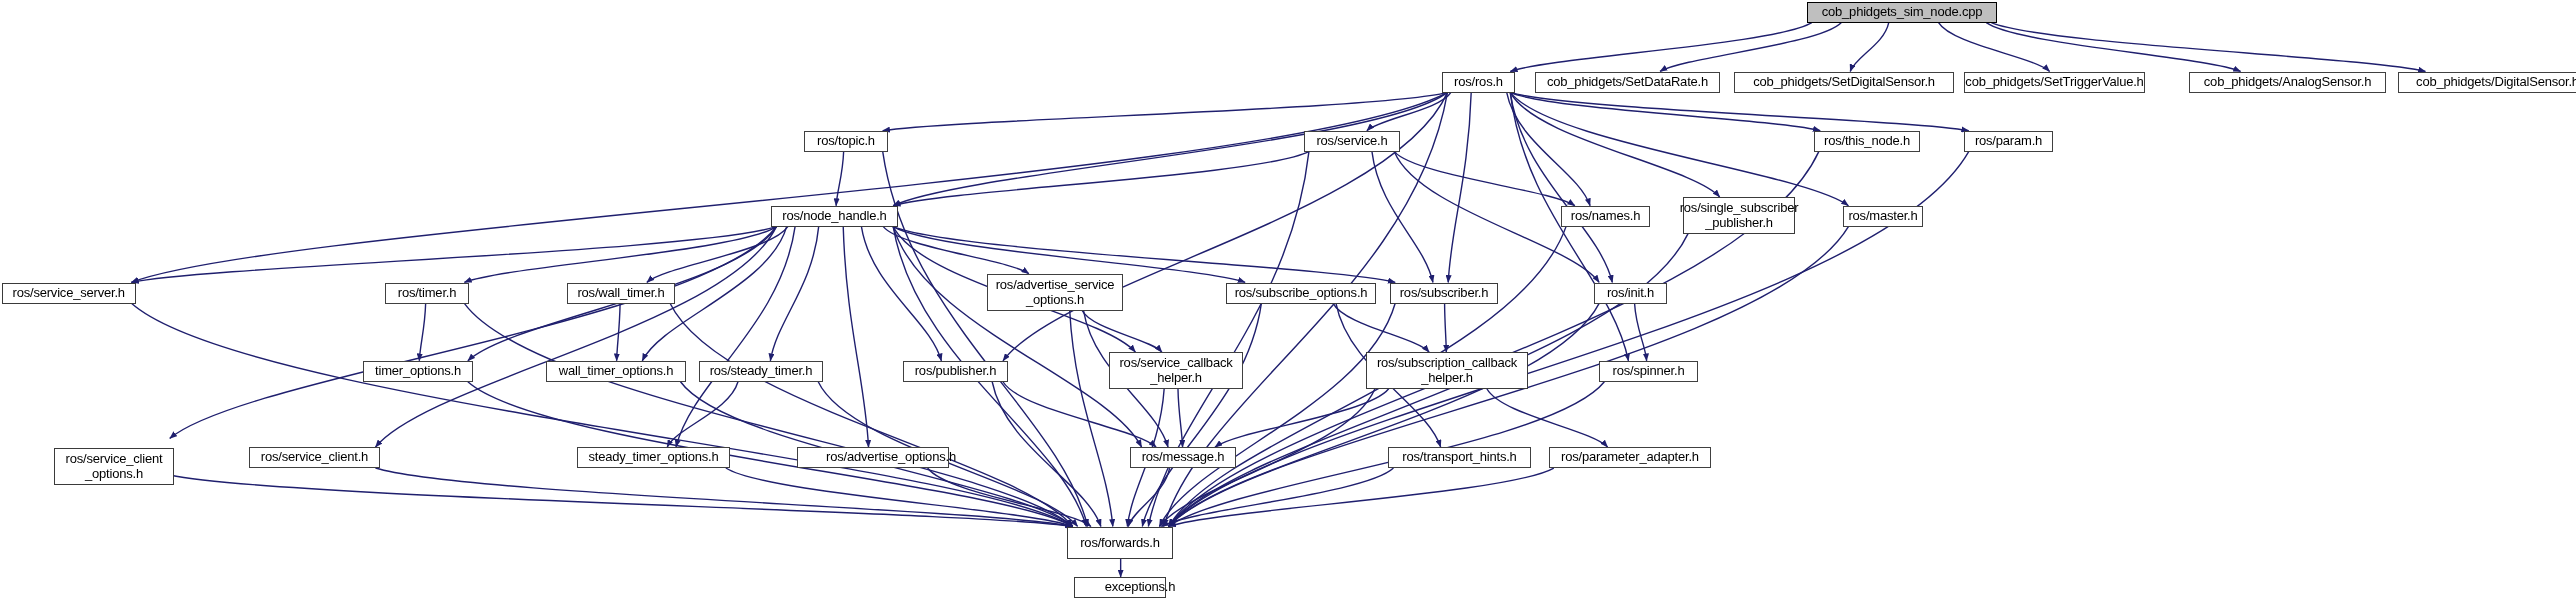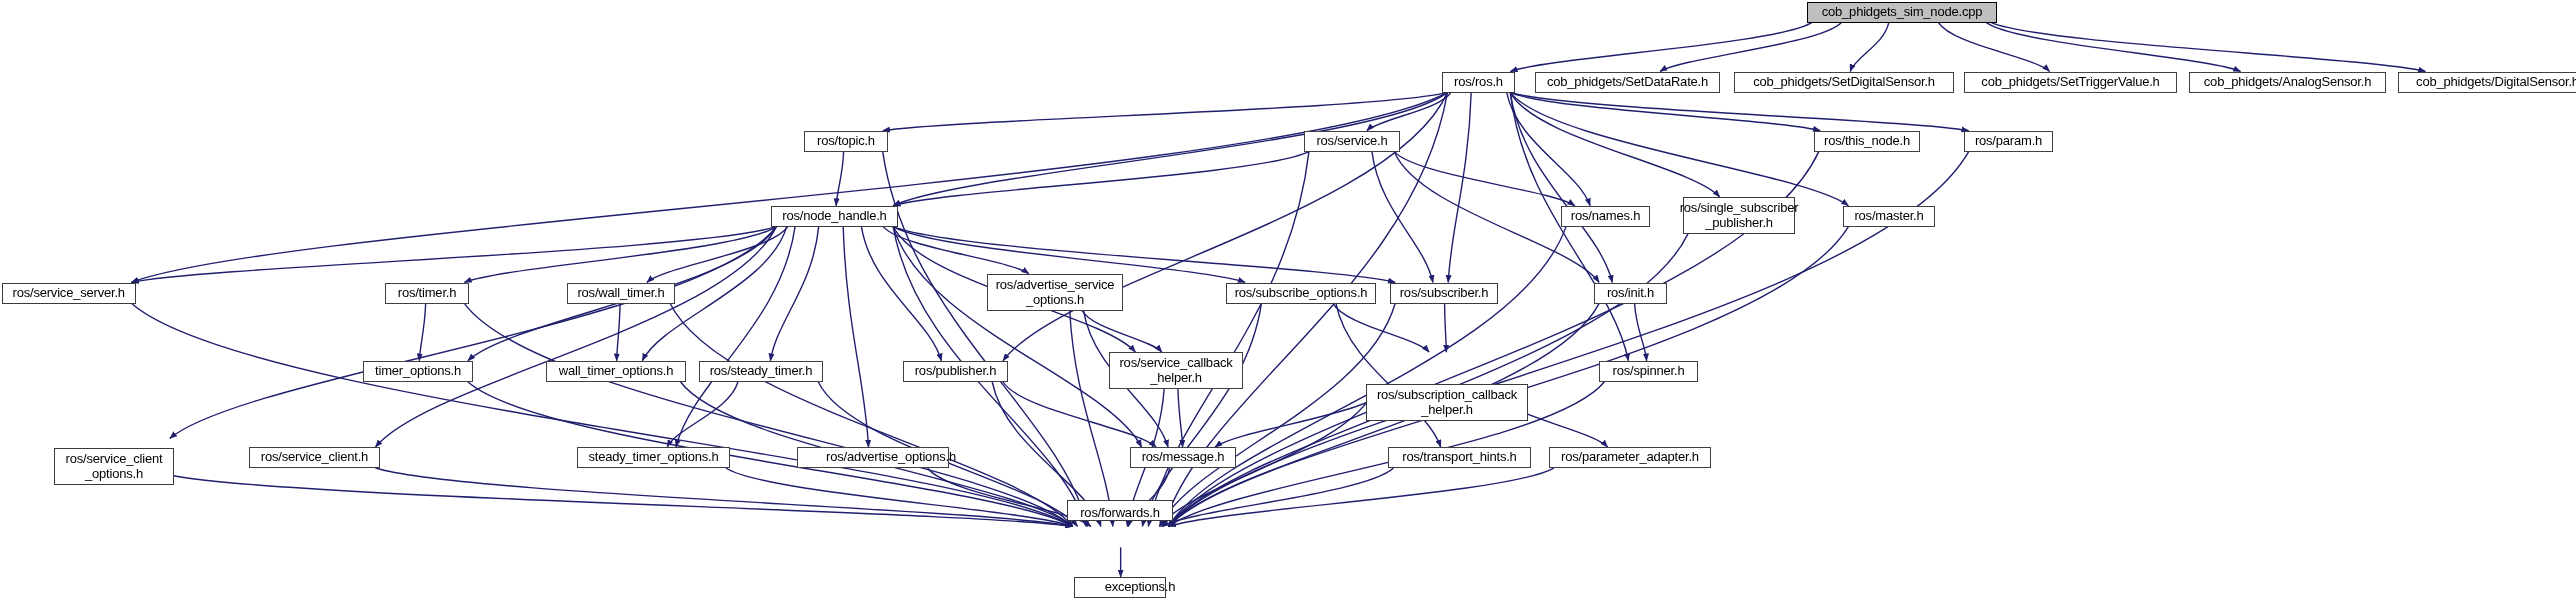--- a/index.html
+++ b/index.html
@@ -147,54 +147,54 @@
         <path d="M 1598,537 C 1566.0416,567.15 1367.8995200000002,583.9 1331.68,604" fill="none" stroke="#1f1f6e" stroke-width="1.6" marker-end="url(#arrowhead)"></path>
         <path d="M 1782,537 C 1728.96,567.15 1400.112,583.9 1340,604" fill="none" stroke="#1f1f6e" stroke-width="1.6" marker-end="url(#arrowhead)"></path>
         <path d="M 1285,628 C 1285,643.3 1285,651.8 1285,662" fill="none" stroke="#1f1f6e" stroke-width="1.6" marker-end="url(#arrowhead)"></path>
       </g>
   </svg>
   <div id="nodes-layer">
       <div class="graph-node root" style="left: 1807px; top: 1.7px; width: 190px; height: 21px; text-align: center;"><span class="node-label">cob_phidgets_sim_node.cpp</span></div>
       <div class="graph-node thick" style="left: 1442px; top: 72px; width: 73px; height: 21px;"><span class="node-label">ros/ros.h</span></div>
       <div class="graph-node" style="left: 1535px; top: 72px; width: 185px; height: 21px;"><span class="node-label">cob_phidgets/SetDataRate.h</span></div>
       <div class="graph-node" style="left: 1734px; top: 72px; width: 220px; height: 21px;"><span class="node-label">cob_phidgets/SetDigitalSensor.h</span></div>
-      <div class="graph-node" style="left: 1964px; top: 72px; width: 213px; height: 21px;"><span class="node-label">cob_phidgets/SetTriggerValue.h</span></div>
+      <div class="graph-node" style="left: 1964px; top: 72px; width: 181px; height: 21px;"><span class="node-label">cob_phidgets/SetTriggerValue.h</span></div>
       <div class="graph-node" style="left: 2189px; top: 72px; width: 197px; height: 21px;"><span class="node-label">cob_phidgets/AnalogSensor.h</span></div>
       <div class="graph-node" style="left: 2398px; top: 72px; width: 199px; height: 21px;"><span class="node-label">cob_phidgets/DigitalSensor.h</span></div>
       <div class="graph-node" style="left: 804px; top: 131px; width: 84px; height: 21px;"><span class="node-label">ros/topic.h</span></div>
       <div class="graph-node" style="left: 1304px; top: 131px; width: 96px; height: 21px;"><span class="node-label">ros/service.h</span></div>
       <div class="graph-node" style="left: 1814px; top: 131px; width: 106px; height: 21px;"><span class="node-label">ros/this_node.h</span></div>
       <div class="graph-node" style="left: 1964px; top: 131px; width: 89px; height: 21px;"><span class="node-label">ros/param.h</span></div>
       <div class="graph-node thick" style="left: 771px; top: 206px; width: 127px; height: 21px;"><span class="node-label">ros/node_handle.h</span></div>
       <div class="graph-node" style="left: 1561px; top: 206px; width: 89px; height: 21px;"><span class="node-label">ros/names.h</span></div>
       <div class="graph-node thick" style="left: 1683px; top: 197px; width: 112px; height: 37px;"><span class="node-label">ros/single_subscriber
 _publisher.h</span></div>
-      <div class="graph-node" style="left: 1843px; top: 206px; width: 92px; height: 21px;"><span class="node-label">ros/master.h</span></div>
+      <div class="graph-node" style="left: 1843px; top: 206px; width: 80px; height: 21px;"><span class="node-label">ros/master.h</span></div>
       <div class="graph-node thick" style="left: 1.7px; top: 283px; width: 134px; height: 21px;"><span class="node-label">ros/service_server.h</span></div>
       <div class="graph-node" style="left: 385px; top: 283px; width: 84px; height: 21px;"><span class="node-label">ros/timer.h</span></div>
       <div class="graph-node" style="left: 567px; top: 283px; width: 108px; height: 21px;"><span class="node-label">ros/wall_timer.h</span></div>
       <div class="graph-node" style="left: 987px; top: 274px; width: 136px; height: 37px;"><span class="node-label">ros/advertise_service
 _options.h</span></div>
       <div class="graph-node thick" style="left: 1226px; top: 283px; width: 150px; height: 21px;"><span class="node-label">ros/subscribe_options.h</span></div>
       <div class="graph-node thick" style="left: 1390px; top: 283px; width: 108px; height: 21px;"><span class="node-label">ros/subscriber.h</span></div>
       <div class="graph-node" style="left: 1594px; top: 283px; width: 73px; height: 21px;"><span class="node-label">ros/init.h</span></div>
       <div class="graph-node" style="left: 363px; top: 361px; width: 110px; height: 21px;"><span class="node-label">timer_options.h</span></div>
       <div class="graph-node" style="left: 546px; top: 361px; width: 140px; height: 21px;"><span class="node-label">wall_timer_options.h</span></div>
       <div class="graph-node" style="left: 699px; top: 361px; width: 124px; height: 21px;"><span class="node-label">ros/steady_timer.h</span></div>
       <div class="graph-node" style="left: 903px; top: 361px; width: 105px; height: 21px;"><span class="node-label">ros/publisher.h</span></div>
       <div class="graph-node" style="left: 1109px; top: 352px; width: 134px; height: 37px;"><span class="node-label">ros/service_callback
 _helper.h</span></div>
-      <div class="graph-node thick" style="left: 1366px; top: 352px; width: 162px; height: 37px; margin-top: 32px;"><span class="node-label">ros/subscription_callback
+      <div class="graph-node thick" style="left: 1366px; top: 352px; width: 162px; height: 37px;"><span class="node-label">ros/subscription_callback
 _helper.h</span></div>
       <div class="graph-node" style="left: 1599px; top: 361px; width: 99px; height: 21px;"><span class="node-label">ros/spinner.h</span></div>
       <div class="graph-node thick" style="left: 54px; top: 439px; width: 120px; height: 37px; margin-top: 9px;"><span class="node-label">ros/service_client
 _options.h</span></div>
       <div class="graph-node" style="left: 249px; top: 447px; width: 131px; height: 21px;"><span class="node-label">ros/service_client.h</span></div>
       <div class="graph-node" style="left: 577px; top: 447px; width: 153px; height: 21px;"><span class="node-label">steady_timer_options.h</span></div>
       <div class="graph-node" style="left: 797px; top: 447px; width: 152px; height: 21px; padding-left: 36px;"><span class="node-label">ros/advertise_options.h</span></div>
       <div class="graph-node" style="left: 1130px; top: 447px; width: 106px; height: 21px;"><span class="node-label">ros/message.h</span></div>
       <div class="graph-node" style="left: 1388px; top: 447px; width: 143px; height: 21px; justify-content: center;"><span class="node-label">ros/transport_hints.h</span></div>
       <div class="graph-node" style="left: 1549px; top: 447px; width: 162px; height: 21px;"><span class="node-label">ros/parameter_adapter.h</span></div>
-      <div class="graph-node thick" style="left: 1067px; top: 500px; width: 106px; height: 21px; align-items: flex-end;"><span class="node-label">ros/forwards.h</span></div>
+      <div class="graph-node thick" style="left: 1067px; top: 527px; width: 106px; height: 32px;"><span class="node-label">ros/forwards.h</span></div>
       <div class="graph-node thick" style="left: 1074px; top: 577px; width: 92px; height: 21px; padding-left: 40px;"><span class="node-label">exceptions.h</span></div>
     </div>
 </div>
 
 
 </body></html>

